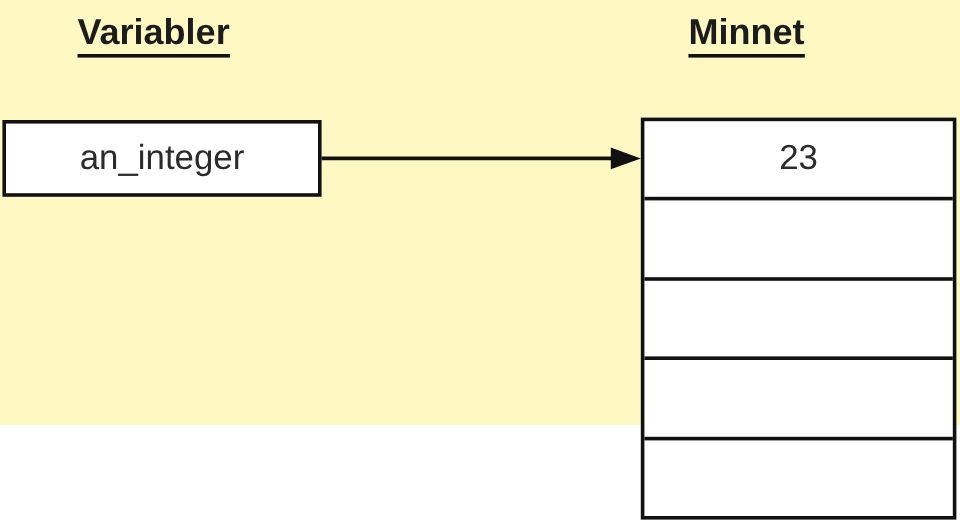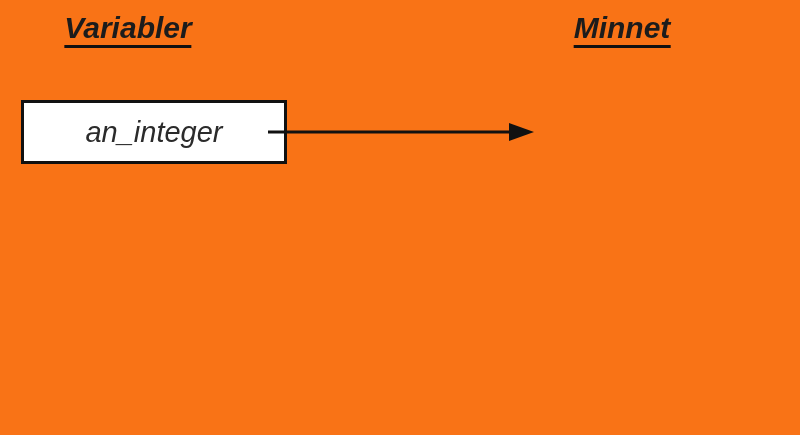--- a/index.html
+++ b/index.html
@@ -7,23 +7,22 @@
     padding: 0;
     width: 800px;
     height: 435px;
     background: #ffffff;
     overflow: hidden;
     font-family: "Liberation Sans", sans-serif;
   }
   .canvas {
     position: relative;
     width: 800px;
-    height: 435px;
-    background: #f97316;
-    font-style: italic;
+    height: 354px;
+    background: #fef9c3;
   }
   .header {
     position: absolute;
     top: 11px;
     transform: translateX(-50%);
     font-size: 30px;
     font-weight: bold;
     color: #1c1c1c;
     border-bottom: 3px solid #111111;
     padding-bottom: 1px;
@@ -38,21 +37,20 @@
     top: 100px;
     width: 260px;
     height: 58px;
     border: 3px solid #111111;
     background: #ffffff;
     display: flex;
     align-items: center;
     justify-content: center;
     font-size: 29px;
     color: #2b2b2b;
-    margin-left: 19px;
   }
   .arrow {
     position: absolute;
     left: 266px;
     top: 119px;
     width: 270px;
     height: 26px;
   }
   .mem-table {
     position: absolute;
@@ -89,14 +87,31 @@
 
   <div class="var-box">
     <span>an_integer</span>
   </div>
 
   <svg class="arrow" viewBox="0 0 270 26" xmlns="http://www.w3.org/2000/svg">
     <line x1="2" y1="13" x2="246" y2="13" stroke="#111111" stroke-width="3"></line>
     <polygon points="243,4 268,13 243,22" fill="#111111"></polygon>
   </svg>
 
+  <div class="mem-table">
+    <div class="mem-cell">
+      <span>23</span>
+    </div>
+    <div class="mem-cell">
+      <span></span>
+    </div>
+    <div class="mem-cell">
+      <span></span>
+    </div>
+    <div class="mem-cell">
+      <span></span>
+    </div>
+    <div class="mem-cell">
+      <span></span>
+    </div>
+  </div>
 
 </div>
 
 </body></html>

